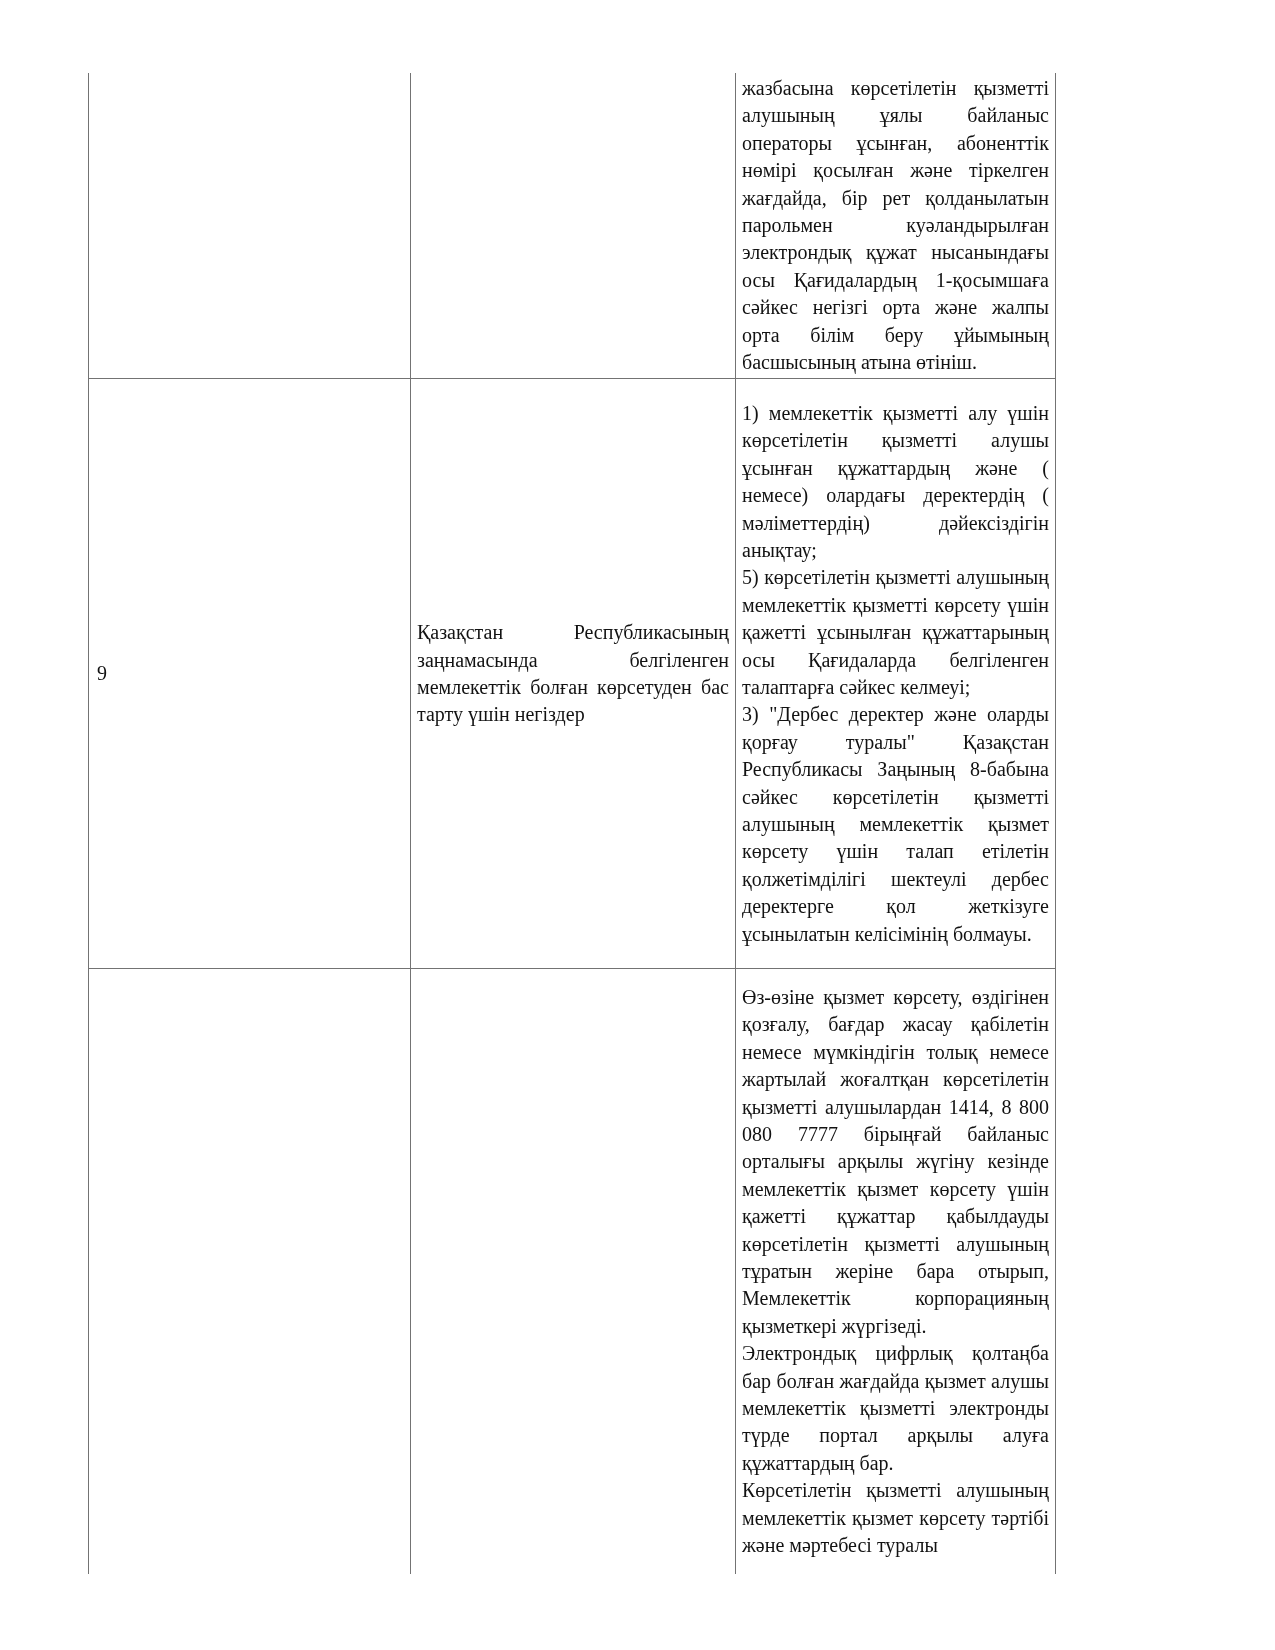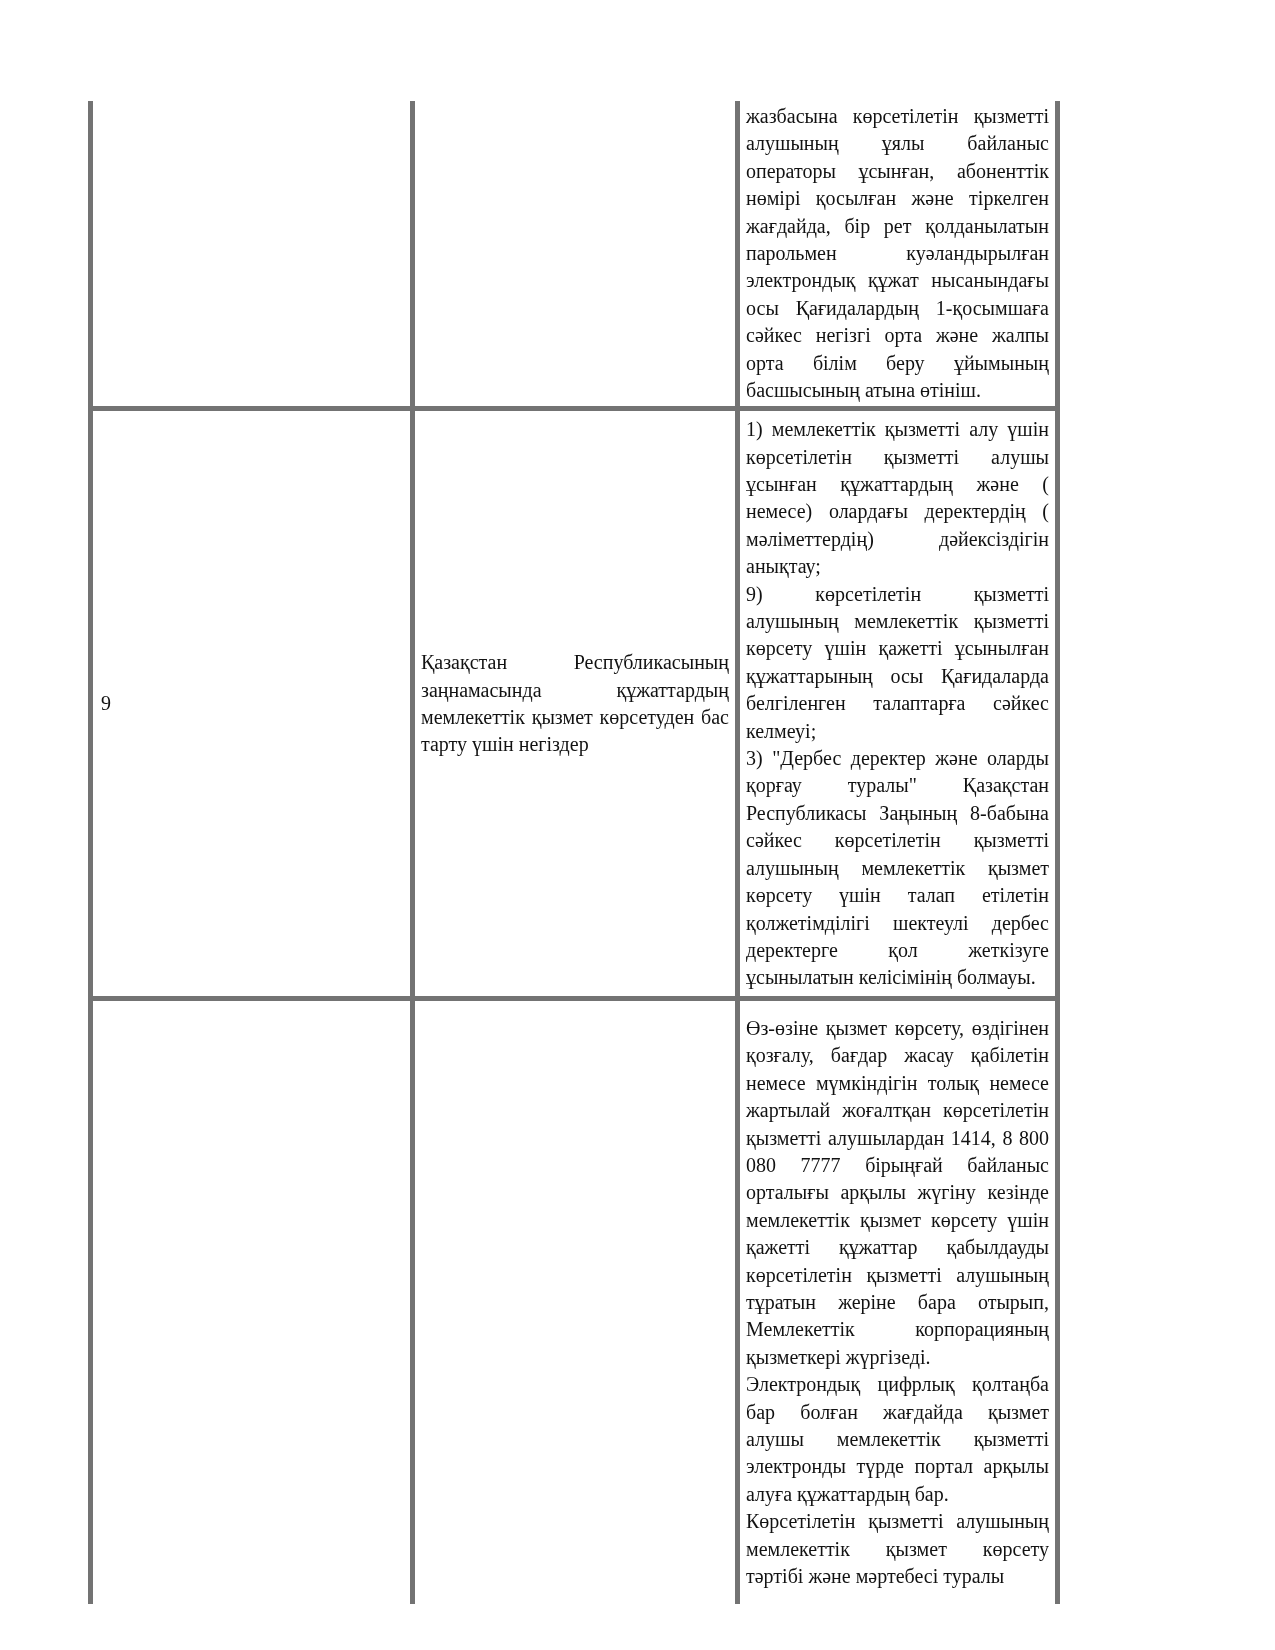--- a/index.html
+++ b/index.html
@@ -12,32 +12,31 @@
   body {
     position: relative;
     font-family: "Liberation Serif", "DejaVu Serif", serif;
     color: #121212;
   }
   .page {
     position: absolute;
     left: 0; top: 0;
     width: 1275px; height: 1378px;
     background: #ffffff;
-    margin-top: 28px;
   }
   table.doc-table {
     position: absolute;
     left: 88px;
     top: 73px;
     width: 967px;
     border-collapse: collapse;
     table-layout: fixed;
   }
   td.cell {
-    border: 5px solid #737373;
+    border: 1px solid #737373;
     vertical-align: middle;
     padding: 2px 6px;
     font-size: 20px;
     line-height: 27.4px;
     color: #121212;
     overflow: hidden;
   }
   
   tr.row-first td.cell { border-top: none; }
   tr.row-last  td.cell { border-bottom: none; }
@@ -71,26 +70,26 @@
           <div class="text-block">
               <p>жазбасына көрсетілетін қызметті алушының ұялы байланыс операторы ұсынған, абоненттік нөмірі қосылған және тіркелген жағдайда, бір рет қолданылатын парольмен куәландырылған электрондық құжат нысанындағы осы Қағидалардың 1-қосымшаға сәйкес негізгі орта және жалпы орта білім беру ұйымының басшысының атына өтініш.</p>
             </div>
         </td>
       </tr>
       <tr style="height:590px">
         <td class="cell cell-number">
           <div class="text-block">9</div>
         </td>
         <td class="cell cell-criterion">
-          <div class="text-block">Қазақстан Республикасының заңнамасында құжаттардың мемлекеттік қызмет көрсетуден бас тарту үшін негіздер</div>
+          <div class="text-block">Қазақстан Республикасының заңнамасында белгіленген мемлекеттік болған көрсетуден бас тарту үшін негіздер</div>
         </td>
         <td class="cell cell-content">
           <div class="text-block">
               <p>1) мемлекеттік қызметті алу үшін көрсетілетін қызметті алушы ұсынған құжаттардың және ( немесе) олардағы деректердің ( мәліметтердің) дәйексіздігін анықтау;</p>
-              <p>9) көрсетілетін қызметті алушының мемлекеттік қызметті көрсету үшін қажетті ұсынылған құжаттарының осы Қағидаларда белгіленген талаптарға сәйкес келмеуі;</p>
+              <p>5) көрсетілетін қызметті алушының мемлекеттік қызметті көрсету үшін қажетті ұсынылған құжаттарының осы Қағидаларда белгіленген талаптарға сәйкес келмеуі;</p>
               <p>3) "Дербес деректер және оларды қорғау туралы" Қазақстан Республикасы Заңының 8-бабына сәйкес көрсетілетін қызметті алушының мемлекеттік қызмет көрсету үшін талап етілетін қолжетімділігі шектеулі дербес деректерге қол жеткізуге ұсынылатын келісімінің болмауы.</p>
             </div>
         </td>
       </tr>
       <tr class="row-last" style="height:605px">
         <td class="cell cell-number">
           <div class="text-block"></div>
         </td>
         <td class="cell cell-criterion">
           <div class="text-block"></div>

